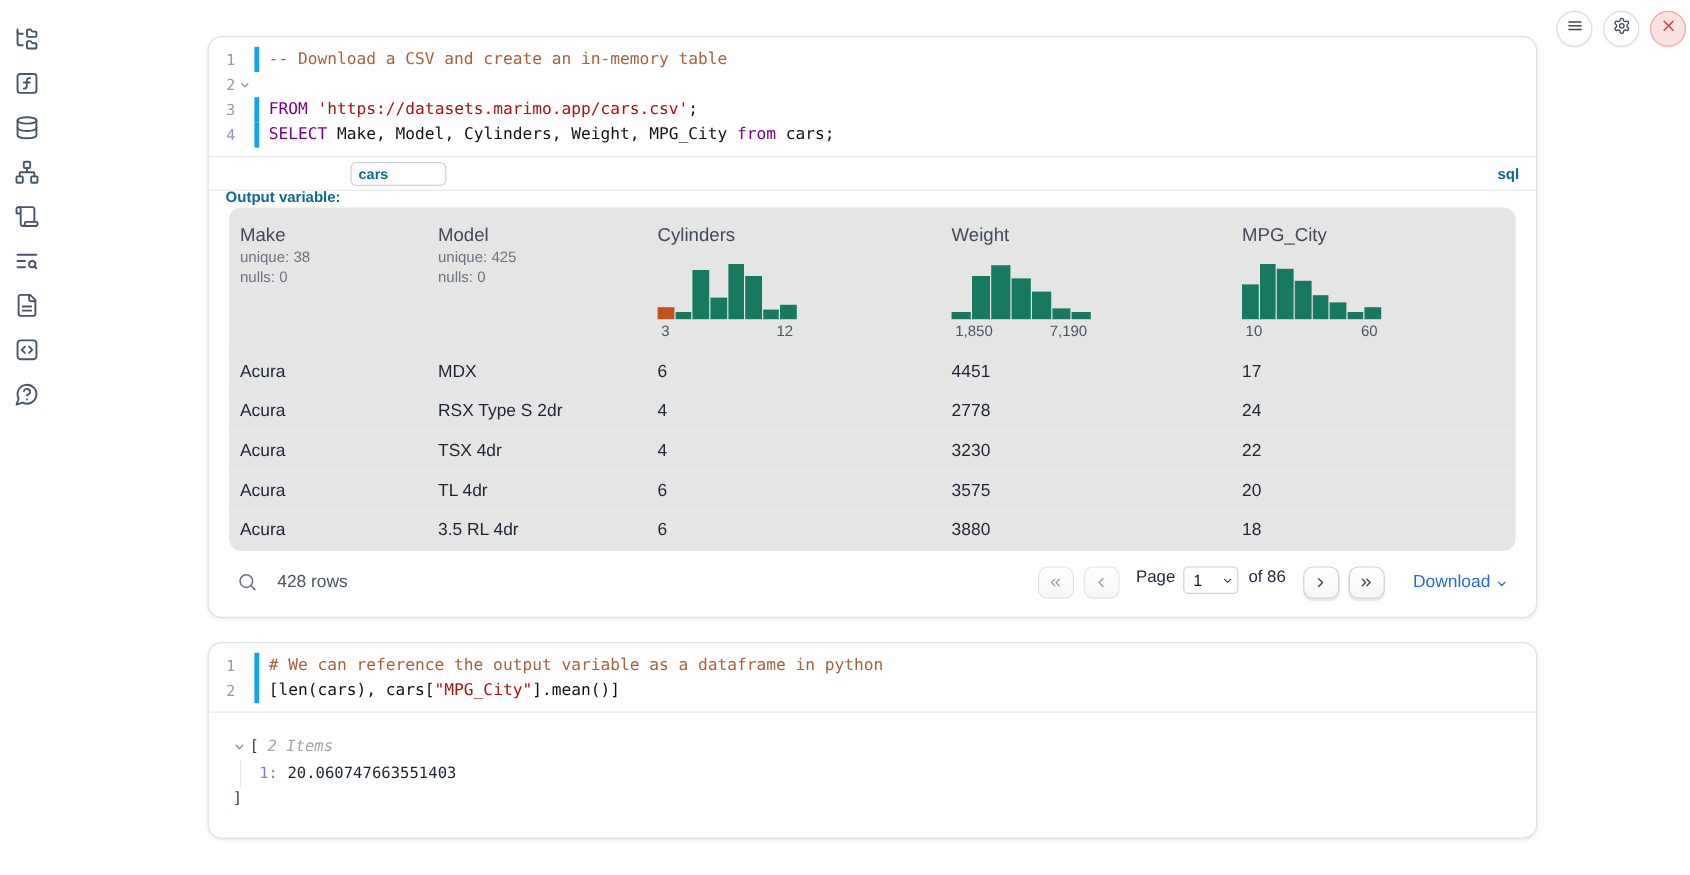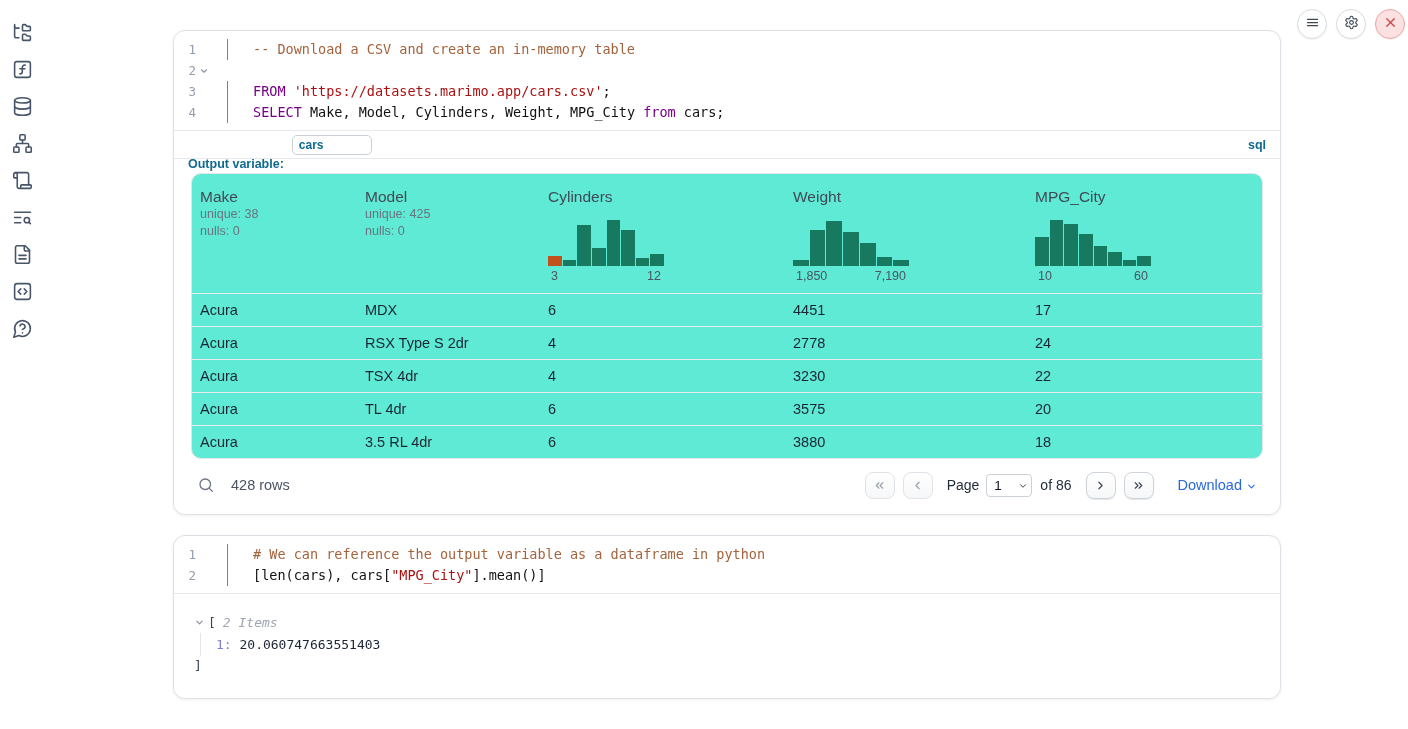--- a/index.html
+++ b/index.html
@@ -30,60 +30,60 @@
   
   .code-editor { padding:8px 0 7px 0; }
   .code-line { display:flex; line-height:21px;
     font-family:"DejaVu Sans Mono", monospace; font-size:13.5px; }
   .gutter { flex:none; width:36px; display:flex; justify-content:flex-end;
     align-items:center; color:#939db0; font-size:12.5px; }
   .lnum { text-align:right; }
   .fold { width:13px; height:13px; margin-left:1px; color:#8b95a3; display:flex;
     align-items:center; justify-content:center; cursor:pointer; }
   .fold svg { width:10px; height:10px; }
-  .code-body { border-left:1px solid #0ea5e9; padding-left:25px; margin-left:17px;
+  .code-body { border-left:4px solid #0ea5e9; padding-left:8px; margin-left:2px;
     white-space:pre; color:var(--plain); }
   .tok-keyword { color:var(--keyword); }
   .tok-comment { color:var(--comment); }
   .tok-string  { color:var(--string); }
   .tok-plain   { color:var(--plain); }
 
   
   .outvar-row { display:flex; align-items:center; gap:8px; height:29px;
     border-top:1px solid #e7e9ed; border-bottom:1px solid #e7e9ed; padding:0 14px; }
   .outvar-label { font-size:12.5px; font-weight:bold; color:var(--accent);margin-top:39px; }
   .outvar-input { width:80px; height:20px; border:1px solid #c9cfd6; border-radius:5px;
     font-family:"Liberation Sans", sans-serif; font-size:12px; font-weight:bold;
     color:var(--accent); padding:0 6px; outline:none; }
   .lang-badge { margin-left:auto; font-size:12.5px; font-weight:bold; color:var(--accent); }
 
   
   .output-area { padding:14px 17px 13px 17px; }
-  .df-table { border:1px solid #e1e4e9; border-radius:10px; overflow:hidden; background:#5eead4; }
+  .df-table { border:1px solid #e1e4e9; border-radius:10px; overflow:hidden; background:#e5e5e5; }
   .t-grid { display:grid; grid-template-columns:165px 183px 245px 242px 1fr; }
   .th-cell { padding:14px 8px 10px 8px; }
   .col-name { font-size:15.5px; color:#404a57; }
   .col-stat { font-size:12.5px; color:#6a7380; line-height:17px; }
   .th-cell .col-stat:first-of-type { margin-top:10px; }
   .hist { margin-top:12px; width:116px; height:48px; display:flex;
     align-items:flex-end; gap:1px; }
   .hist .bar { flex:1; }
   .hist-axis { width:116px; display:flex; justify-content:space-between;
     padding:3px 3px 0 3px; font-size:12.5px; color:#4b5563; }
   .t-row { display:grid; grid-template-columns:165px 183px 245px 242px 1fr;
     border-top:1px solid #e8eaee; height:33px;text-align:right; }
   .t-cell { display:flex; align-items:center; padding-left:8px;
     font-size:14.5px; color:#1c2533; }
 
   
   .tbl-footer { display:flex; align-items:center; margin-top:10px; height:32px; padding:0 6px; }
   .search-btn { width:18px; height:18px; color:#6b7280; cursor:pointer; }
   .search-btn svg { width:18px; height:18px; }
   .rows-count { margin-left:16px; font-size:14.5px; color:#4b5563; }
-  .pager { margin-left:auto; display:flex; align-items:center; }
+  .pager { margin-left:auto; display:flex; }
   .nav-btn { width:30px; height:27px; border-radius:8px; background:linear-gradient(#fff,#f6f7f8);
     border:1px solid #ced3da; box-shadow:0 1px 1px rgba(0,0,0,.10); display:flex;
     align-items:center; justify-content:center; color:#3f4854; cursor:pointer; }
   .nav-btn svg { width:13px; height:13px; }
   .nav-btn.dim { border-color:#e0e3e8; color:#9aa2ad; box-shadow:none; }
   .pager .gap-s { margin-left:8px; } .pager .gap-m { margin-left:14px; }
   .page-label, .of-label { font-size:14px; color:#1f2937; }
   .page-select-wrap { position:relative; margin-left:7px; }
   .page-select { appearance:none; -webkit-appearance:none; width:46px; height:23px;
     border:1px solid #ccd1d8; border-radius:4px; background:#fff; font-size:13.5px;

